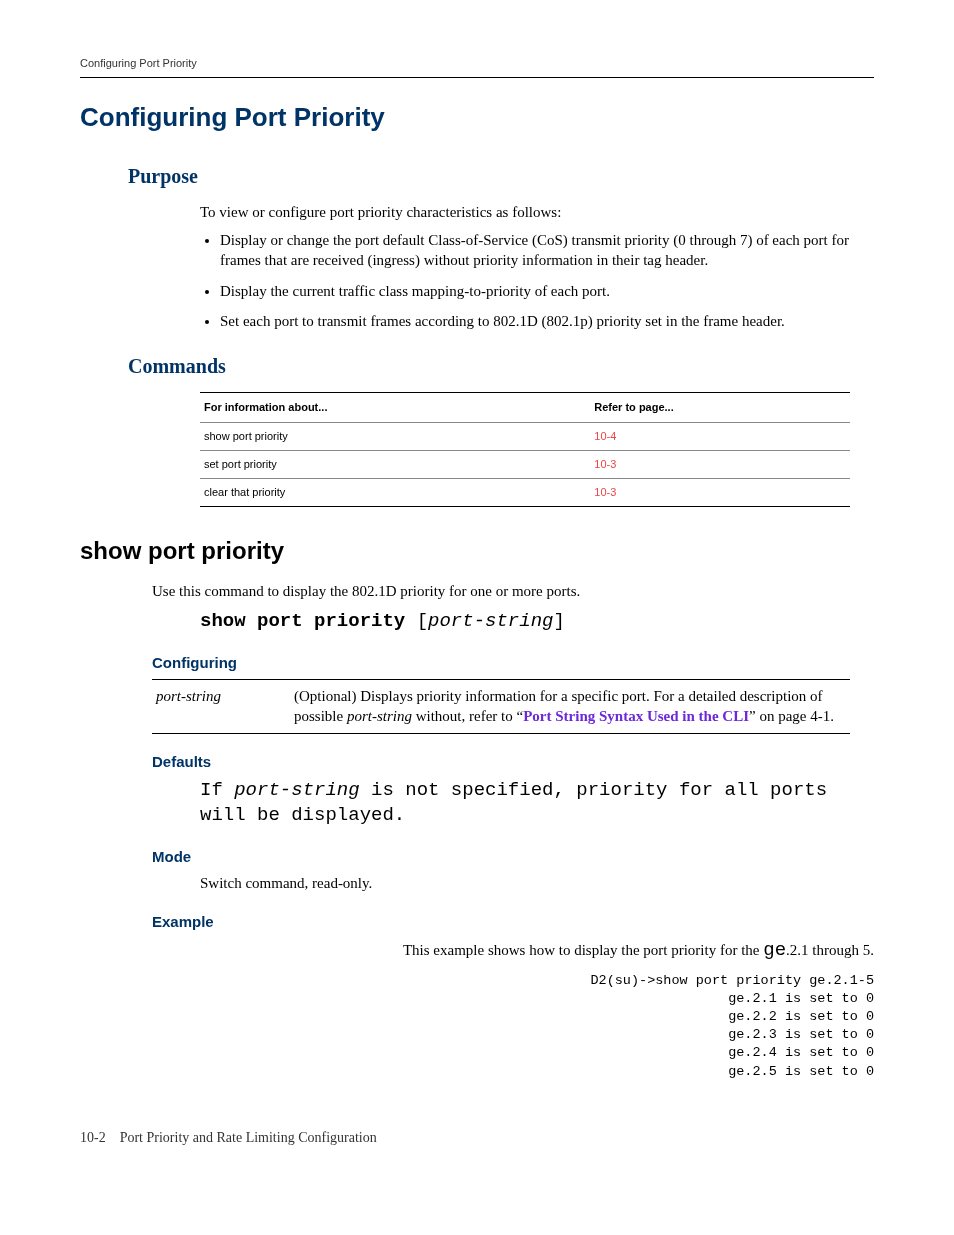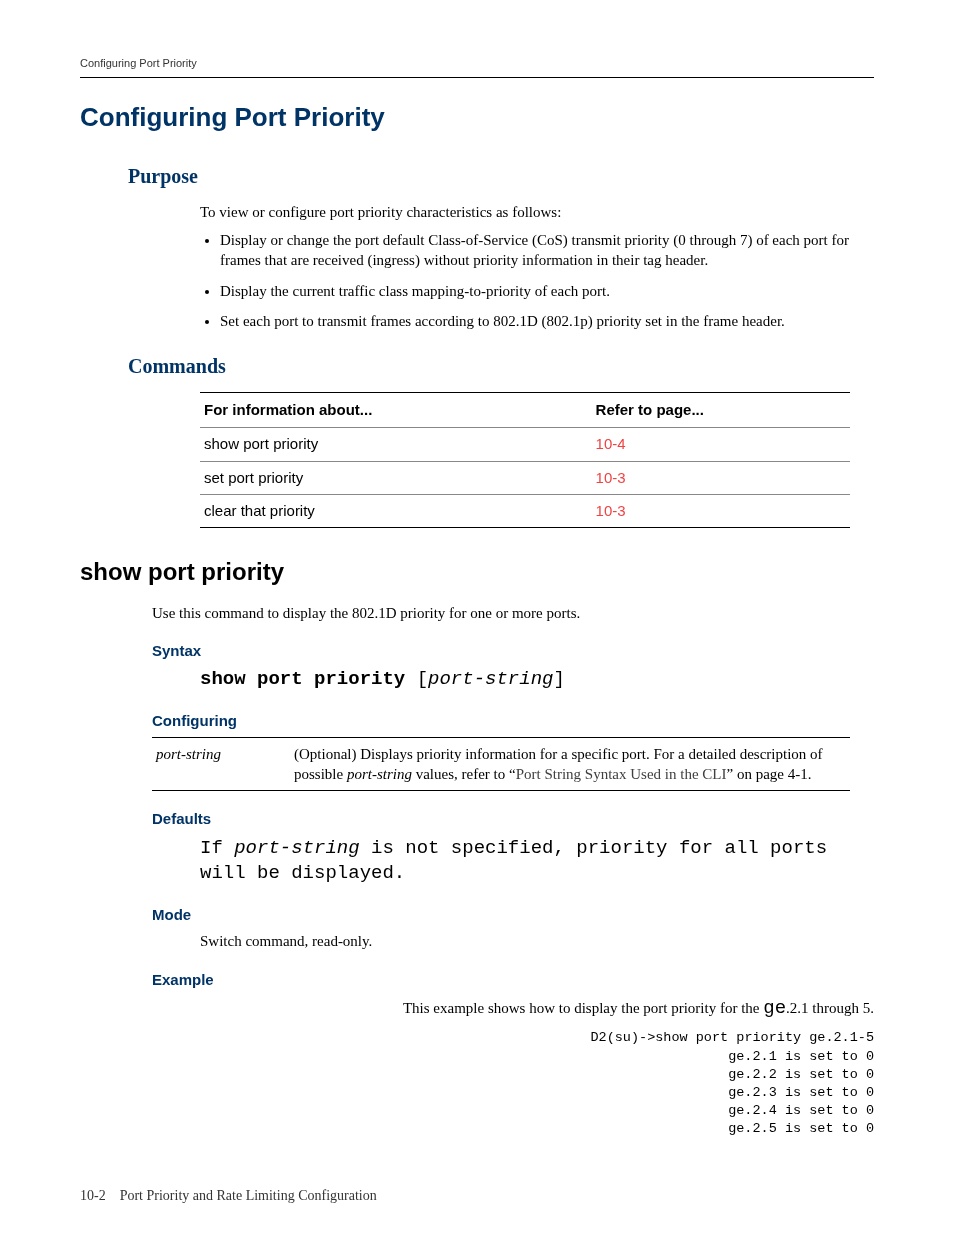--- a/index.html
+++ b/index.html
@@ -57,21 +57,21 @@
     padding-left: 20px;
     margin: 8px 0 0 0;
   }
   ul.bullets li {
     margin-bottom: 10px;
   }
   table.cmd-table {
     width: 100%;
     border-collapse: collapse;
     font-family: Arial, Helvetica, sans-serif;
-    font-size: 15px;
+    font-size: 11px;
     margin-top: 4px;
   }
   table.cmd-table thead th {
     border-top: 1.5px solid #000;
     border-bottom: 1px solid #888;
     padding: 7px 4px;
     font-weight: bold;
   }
   table.cmd-table thead th:first-child { text-align: left; }
   table.cmd-table thead th:last-child { text-align: left; }
@@ -107,21 +107,21 @@
   }
   table.param-table td {
     padding: 6px 4px;
     vertical-align: top;
     font-size: 15px;
   }
   .param-name {
     font-style: italic;
     width: 130px;
   }
-  .link { color: #404040; }
+  .link { color: #6d28d9; font-weight: bold; }
   .italic { font-style: italic; }
   .bold { font-weight: bold; }
   .footer {
     font-family: Liberation Serif, serif;
     font-size: 14px;
     color: #333;
     margin-top: 48px;
   }
   .sub-indent { margin-left: 72px; }
   .sub-indent-wide { margin-left: 72px; margin-right: 24px; }
@@ -173,37 +173,36 @@
   </div>
 </div>
 
 <h1 class="cmd-title">show port priority</h1>
 
 <div class="sub-indent-wide">
   <p class="body-text">Use this command to display the 802.1D priority for one or more ports.</p>
 </div>
 
 <div class="sub-indent">
-  <h3 class="sub">Syntax</h3>
   <div style="margin-left:48px;">
     <span class="mono">
       <span class="bold">show port priority</span><span> [</span><span class="italic">port-string</span><span>]</span>
     </span>
   </div>
 </div>
 
 <div class="sub-indent">
   <h3 class="sub">Configuring</h3>
   <div style="margin-left:0; margin-right:24px;">
     <table class="param-table">
       <tbody>
           <tr>
         <td class="param-name">port-string</td>
         <td>
-          <span>(Optional) Displays priority information for a specific port. For a detailed description of possible </span><span class="italic">port-string</span><span> values, refer to “</span><span class="link">Port String Syntax Used in the CLI</span><span>” on page 4-1.</span>
+          <span>(Optional) Displays priority information for a specific port. For a detailed description of possible </span><span class="italic">port-string</span><span> without, refer to “</span><span class="link">Port String Syntax Used in the CLI</span><span>” on page 4-1.</span>
         </td>
       </tr>
     </tbody>
       </table>
   </div>
 </div>
 
 <div class="sub-indent">
   <h3 class="sub">Defaults</h3>
   <div style="margin-left:48px;" class="mono">

